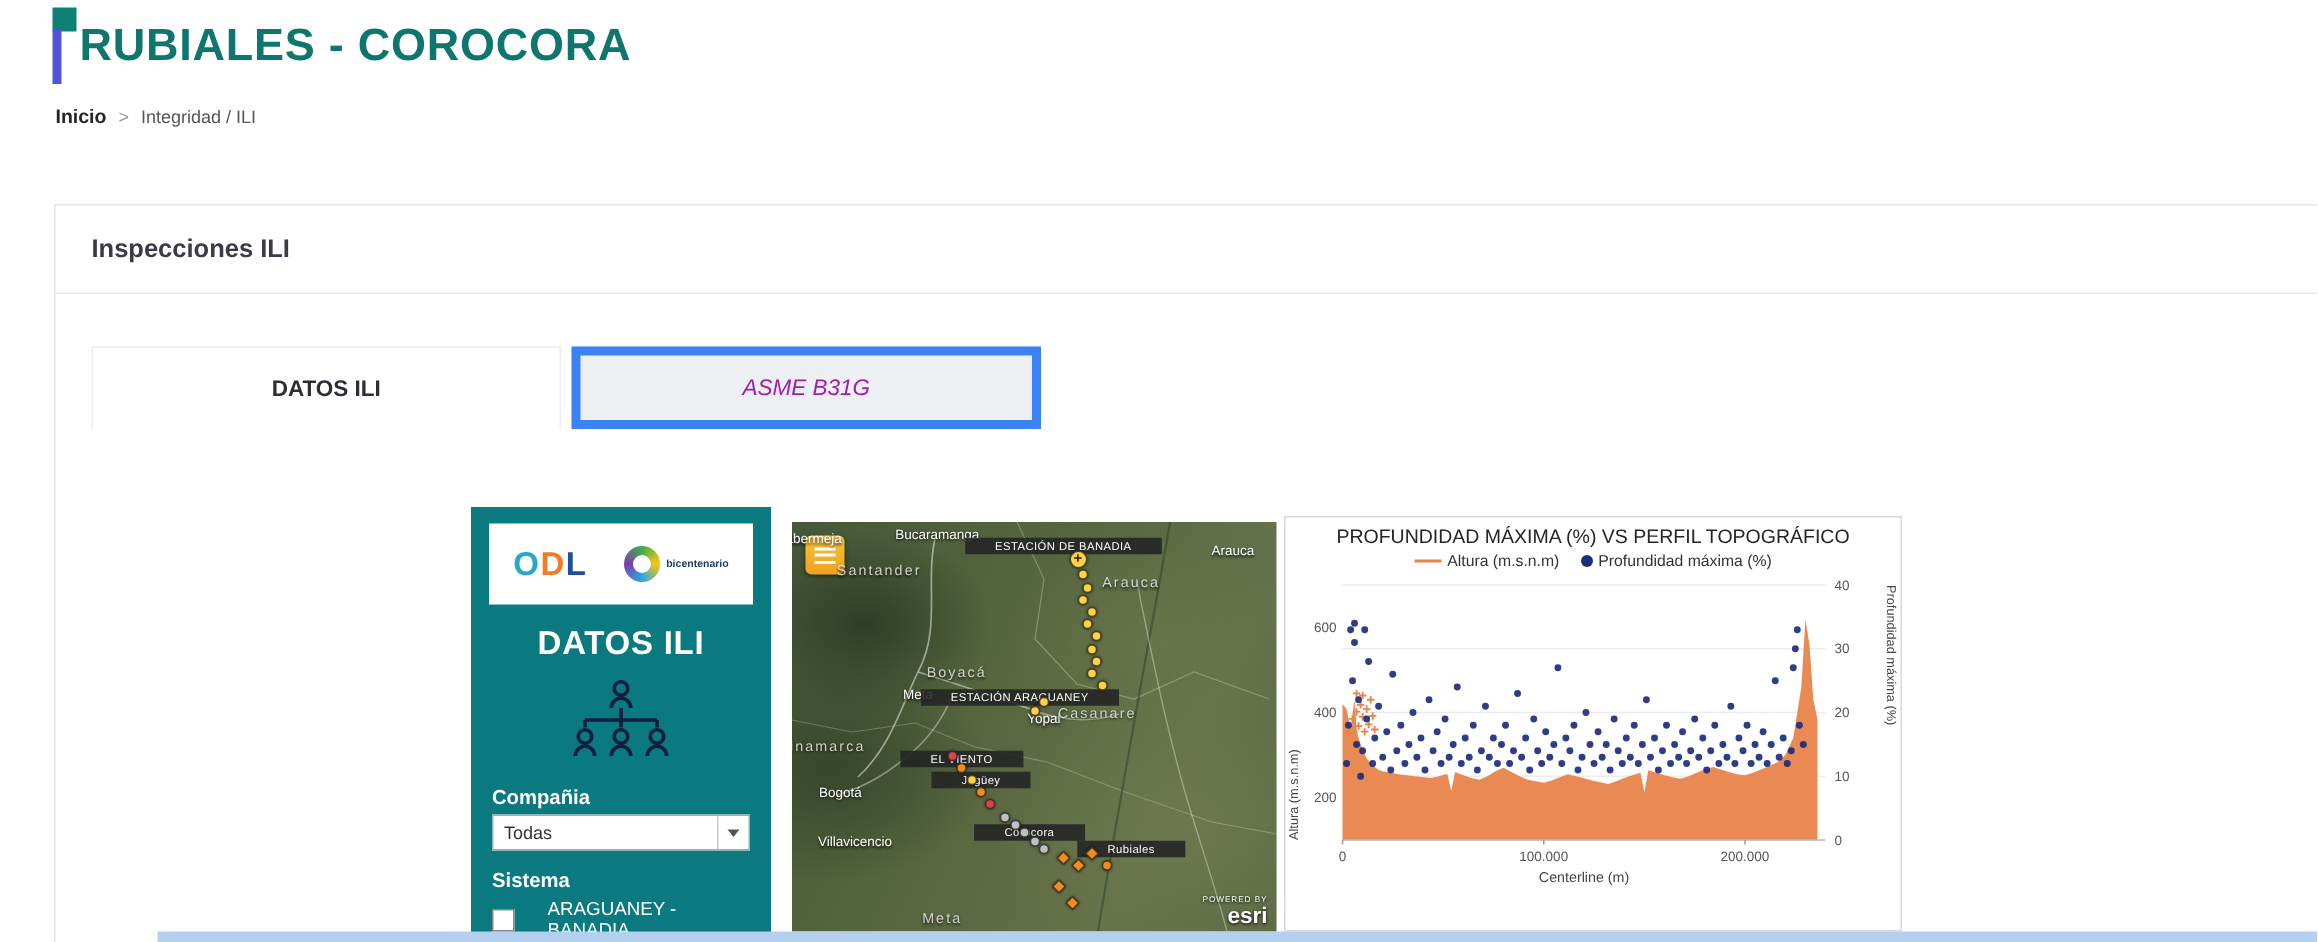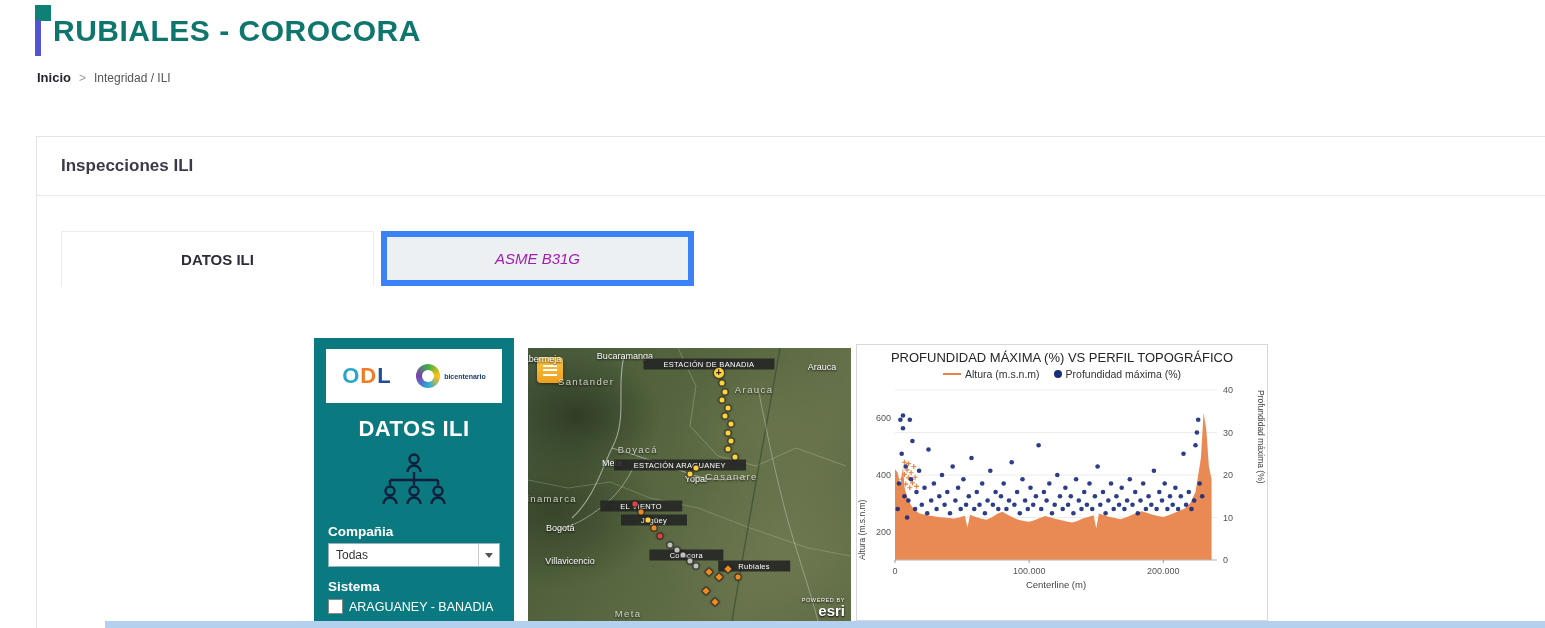--- a/index.html
+++ b/index.html
@@ -41,21 +41,21 @@
   .bic-circle::after{content:"";position:absolute;left:6px;top:6px;width:12px;height:12px;border-radius:50%;background:#fff;}
   .bic-text{font-size:7px;font-weight:700;color:#1a3b6e;}
   .panel-title{text-align:center;color:#fff;font-size:22px;font-weight:700;margin-top:13px;letter-spacing:.5px;}
   .org-icon{display:block;margin:8px auto 0;stroke:#0e1e3c;fill:none;stroke-width:2.4;}
   .field-label{color:#fff;font-weight:700;font-size:13.5px;margin:12px 14px 4px;}
   .select{margin:0 14px;height:22px;background:#fff;border:1px solid #9ab0b8;display:flex;align-items:center;
           justify-content:space-between;font-size:12px;color:#333;padding:0 0 0 7px;cursor:pointer;}
   .select-chev{display:flex;align-items:center;height:100%;padding:0 6px;border-left:1px solid #ccc;}
   .select-chev::after{content:"";width:0;height:0;border-left:4px solid transparent;border-right:4px solid transparent;
                       border-top:5px solid #555;}
-  .checkbox-row{margin:5px 14px;display:flex;align-items:center;gap:6px;color:#fff;font-size:12.5px;cursor:pointer;}
+  .checkbox-row{margin:5px 14px;display:flex;align-items:center;gap:22px;color:#fff;font-size:12.5px;cursor:pointer;}
   .checkbox{width:13px;height:13px;background:#fff;border:1px solid #888;flex:0 0 auto;}
 
   
   .map-panel{position:absolute;left:491px;top:211px;width:323px;height:273px;overflow:hidden;cursor:grab;
      background:
        radial-gradient(120px 90px at 15% 25%, rgba(42,56,34,.85), transparent 70%),
        radial-gradient(150px 110px at 8% 60%, rgba(50,64,38,.8), transparent 70%),
        radial-gradient(140px 100px at 75% 30%, rgba(112,122,80,.5), transparent 70%),
        radial-gradient(200px 150px at 85% 75%, rgba(122,130,88,.45), transparent 70%),
        linear-gradient(115deg,#46573a 0%,#51623c 30%,#5d6b44 55%,#65714a 75%,#5a6842 100%);}

